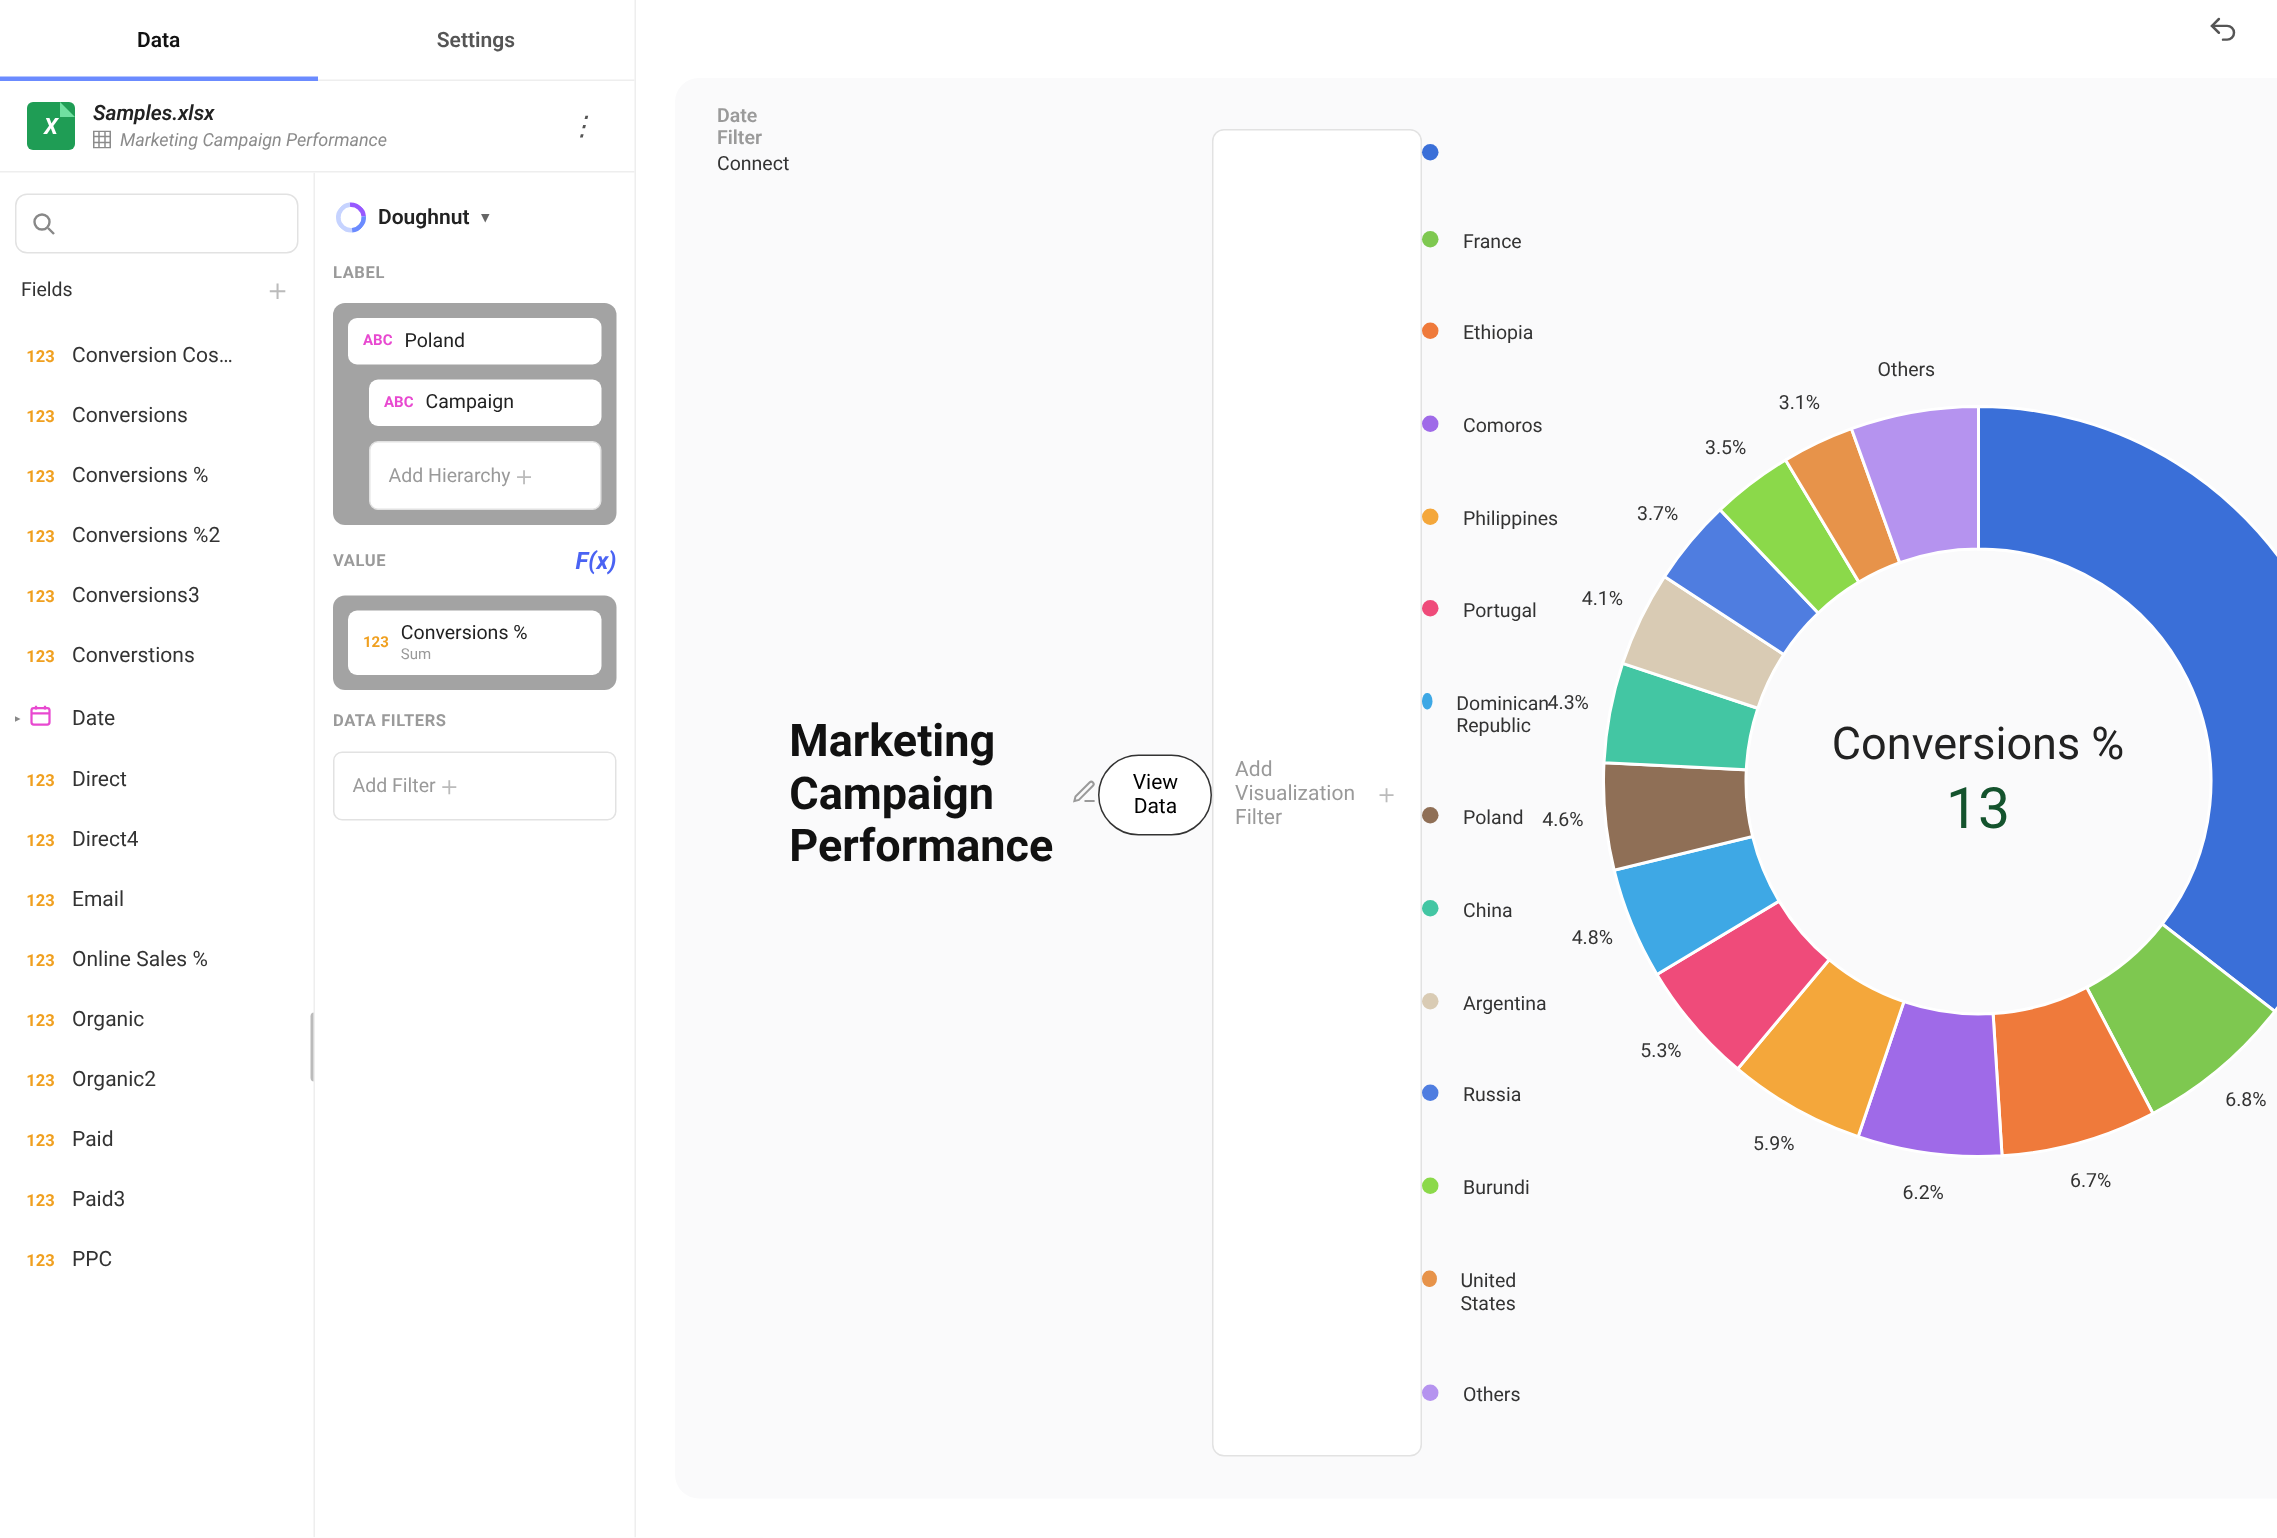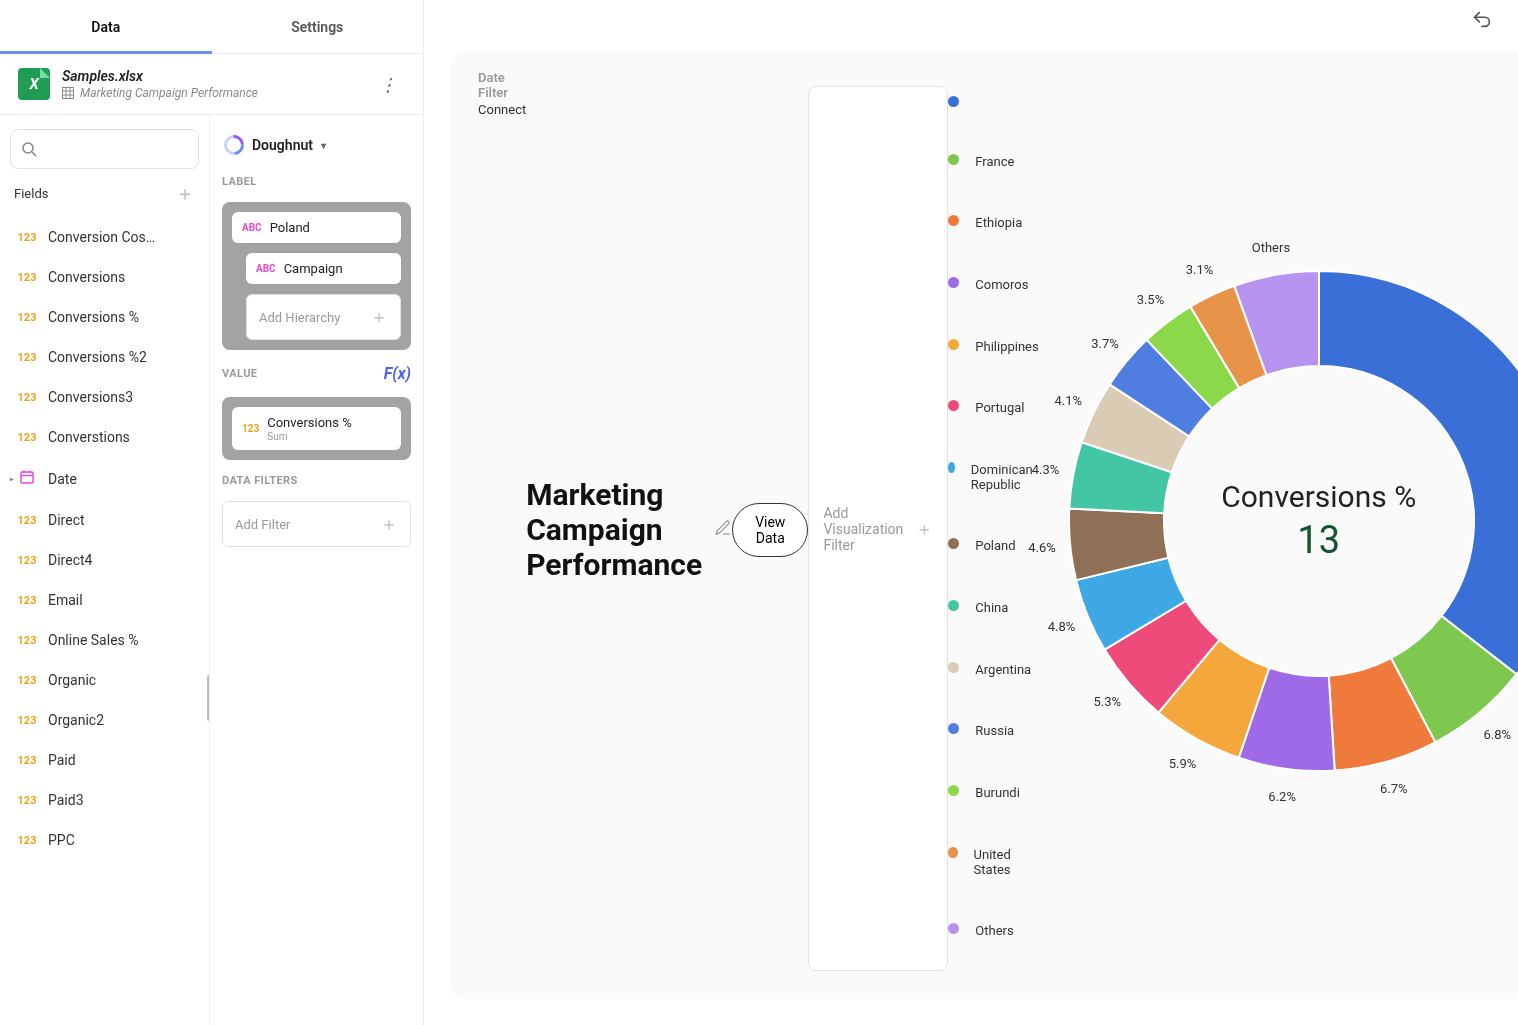--- a/index.html
+++ b/index.html
@@ -51,21 +51,21 @@
 .section-head { display: flex; align-items: center; justify-content: space-between; }
 
 .pill-box { background: #a3a3a3; border-radius: 8px; padding: 10px; display: flex; flex-direction: column; gap: 10px; }
 .pill { background: #fff; border-radius: 6px; padding: 8px 10px; display: flex; align-items: center; gap: 8px; font-size: 13px; }
 .pill.nested { margin-left: 14px; }
 .pill .ptype { font-size: 10px; font-weight: 700; color: #e849d0; }
 .pill .ptype.num { color: #f0a020; }
 .pill .psub { font-size: 10px; color: #9a9a9a; display: block; margin-top: 1px; }
 .pill.value { flex-direction: row; align-items: center; }
 .pill.value .pcol { display: flex; flex-direction: column; }
-.add-box { border: 1px solid #e2e2e2; border-radius: 6px; background: #fff; padding: 10px 12px; display: flex; align-items: center; justify-content: space-between; font-size: 13px; color: #9a9a9a; cursor: pointer; }
+.add-box { border: 1px solid #e2e2e2; border-radius: 6px; background: #fff; padding: 10px 12px; display: flex; align-items: center; justify-content: flex-start; font-size: 13px; color: #9a9a9a; cursor: pointer; }
 .add-box.outer { background: #fff; }
 .add-plus { font-size: 18px; color: #bbb; }
 
 
 .main { flex: 1; display: flex; flex-direction: column; background: #fff; }
 
 .topbar { height: 44px; display: flex; align-items: center; justify-content: flex-end; gap: 26px; padding: 0 26px; }
 .topbar svg, .topbar .ticon { color: #555; cursor: pointer; }
 .ticon { font-size: 20px; }
 

